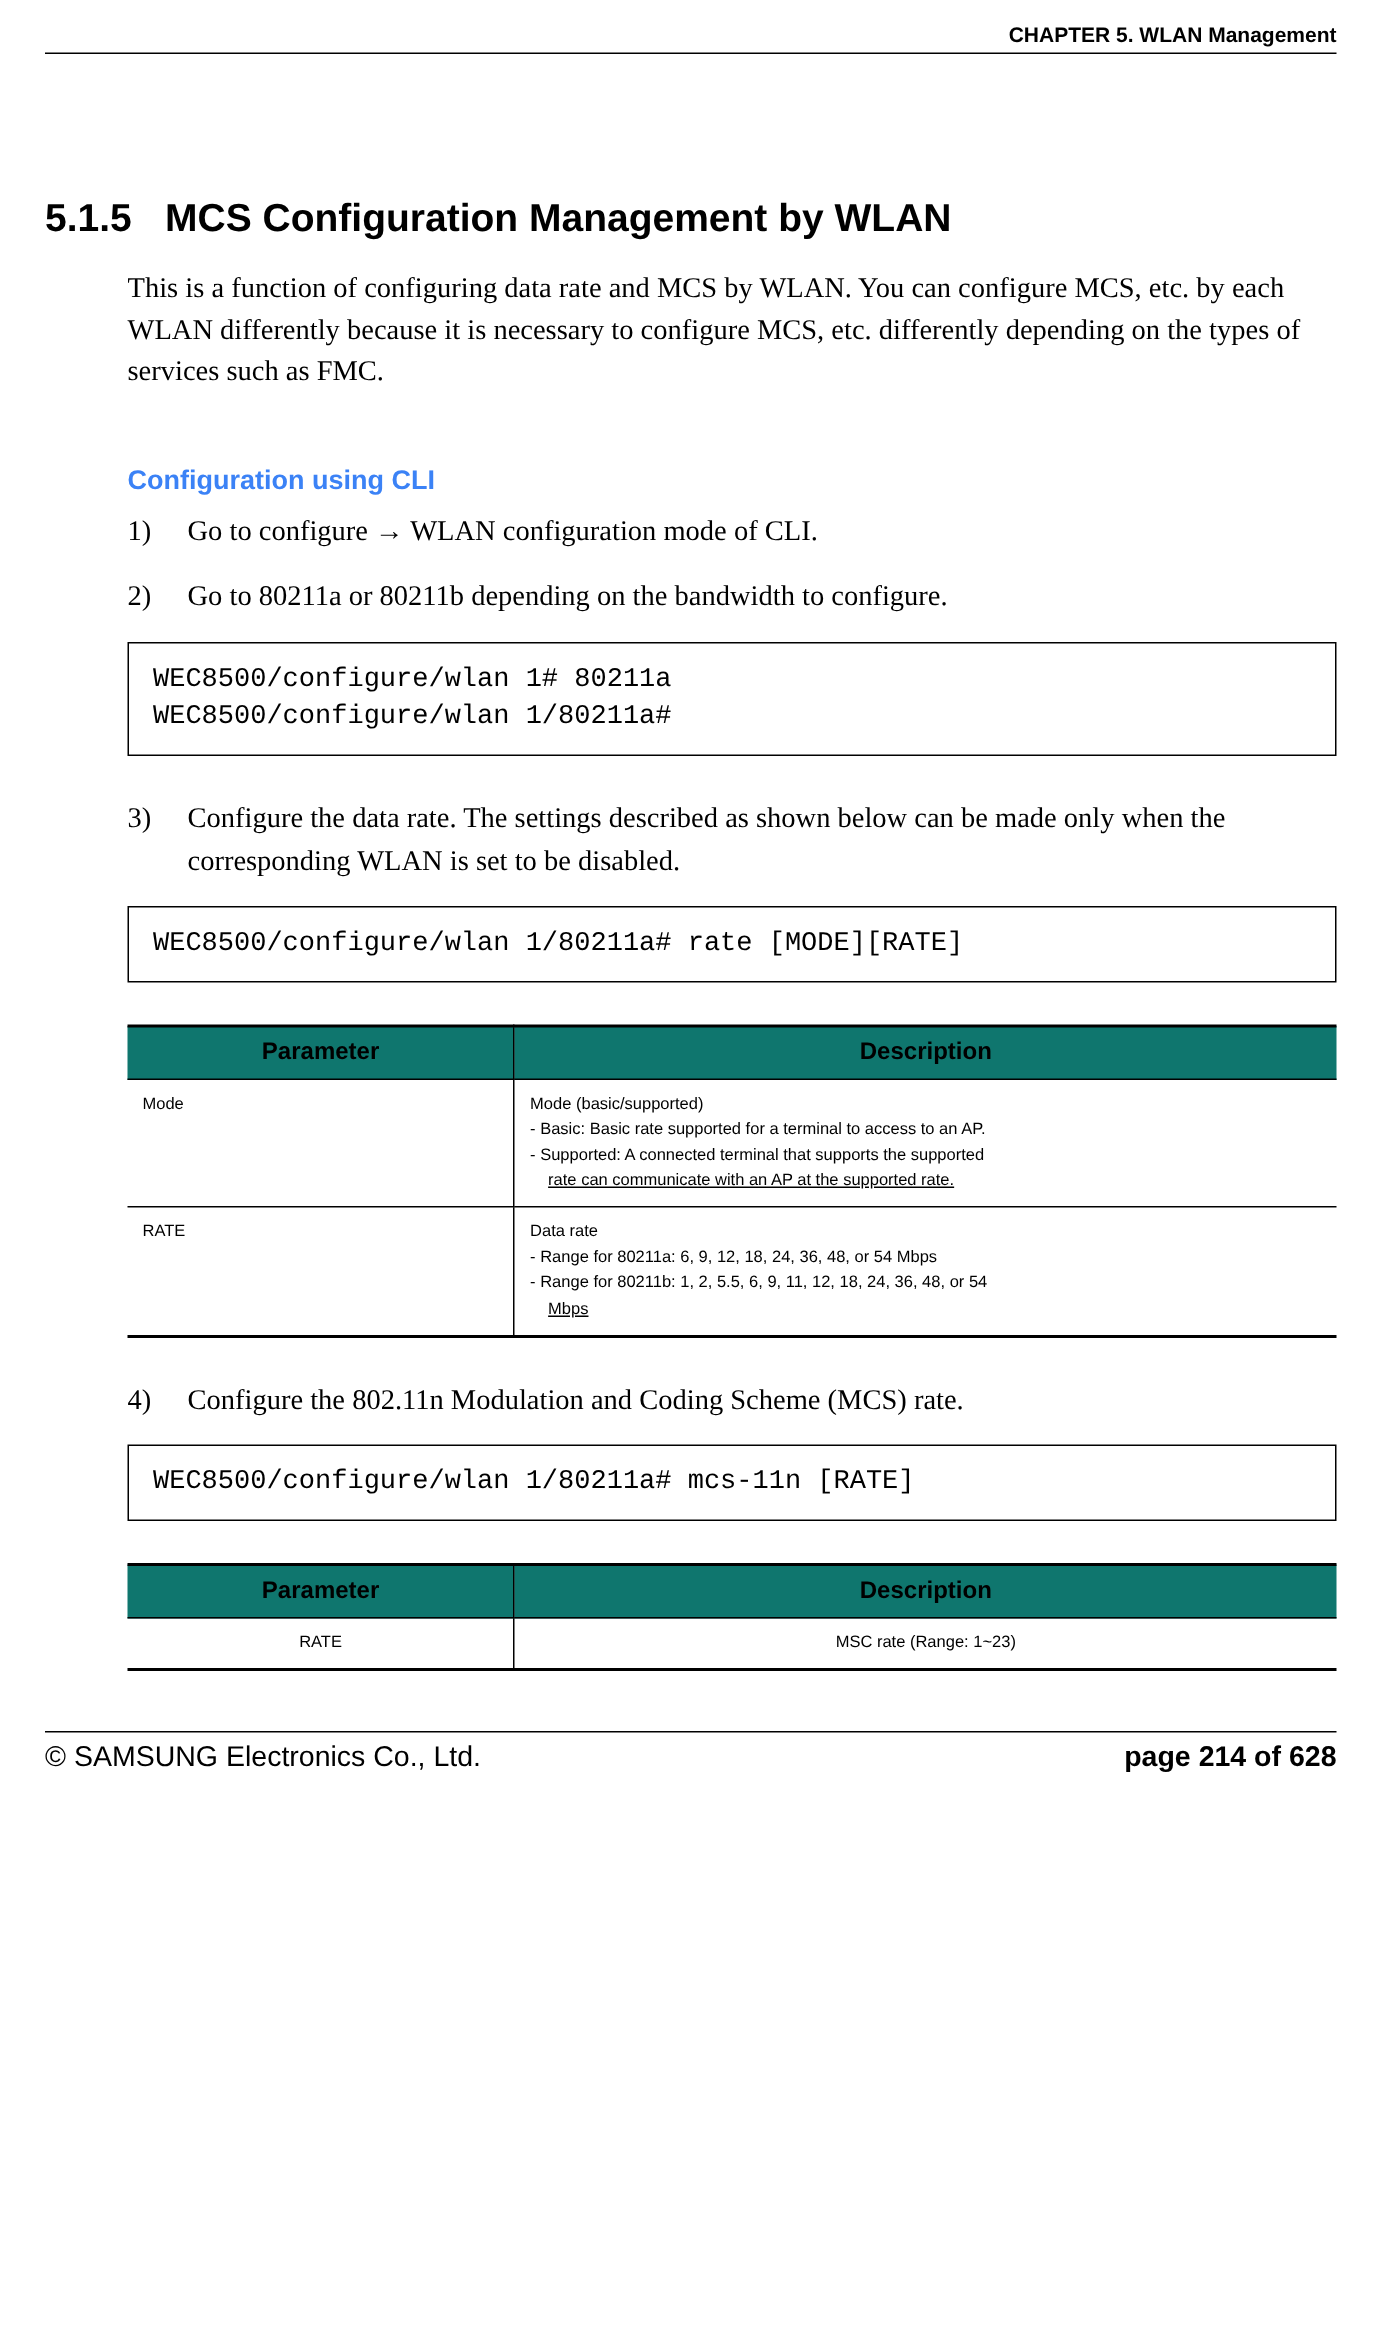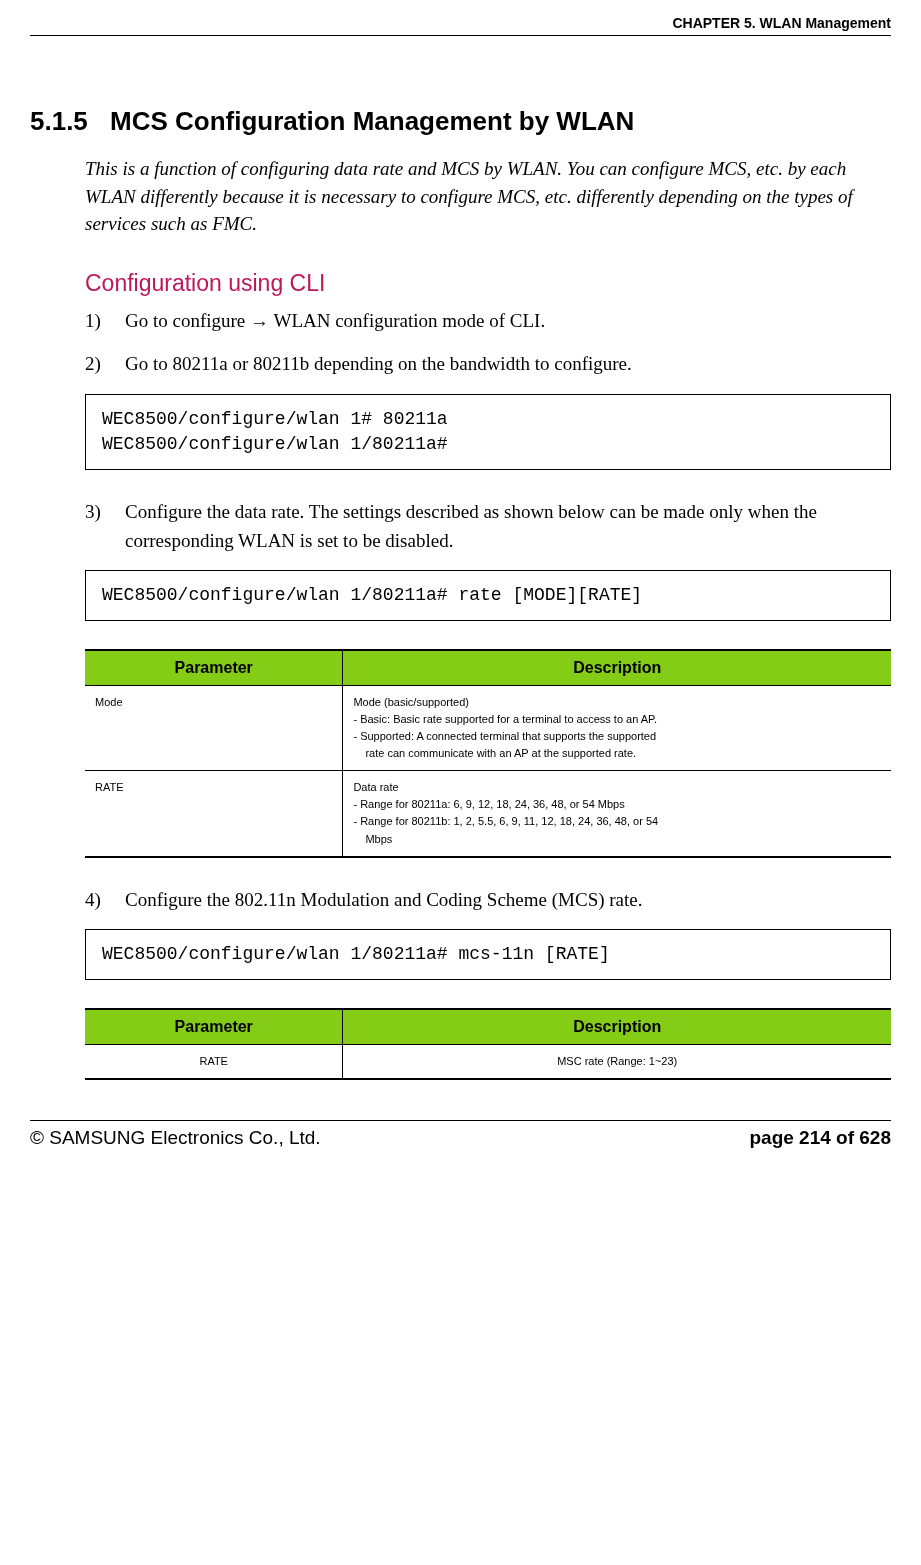--- a/index.html
+++ b/index.html
@@ -30,40 +30,40 @@
     }
     .section-row {
       display: flex;
       align-items: baseline;
       margin-bottom: 18px;
     }
     .section-number {
       font-size: 26px;
       font-weight: bold;
       width: 80px;
+      margin-top: 24px;
     }
     .section-title {
       font-size: 26px;
       font-weight: bold;
     }
     .content {
       padding-left: 55px;
       padding-right: 0;
     }
     .intro {
       font-family: 'Times New Roman', Times, serif;
       font-size: 19px;
       line-height: 1.45;
-      margin-bottom: 32px;
-      font-style: italic;
+      margin-bottom: 48px;
     }
     .sub-heading {
-      color: #be185d;
-      font-weight: normal;
-      font-size: 23px;
+      color: #3b82f6;
+      font-weight: bold;
+      font-size: 18px;
       margin-bottom: 10px;
     }
     .step {
       font-family: 'Times New Roman', Times, serif;
       font-size: 19px;
       line-height: 1.5;
       display: flex;
       margin-bottom: 15px;
     }
     .step-num {
@@ -83,21 +83,21 @@
       white-space: pre-line;
     }
     table.param-table {
       width: 100%;
       border-collapse: collapse;
       margin-bottom: 28px;
       border-top: 2px solid #000;
       border-bottom: 2px solid #000;
     }
     table.param-table th {
-      background: #84cc16;
+      background: #0f766e;
       font-weight: bold;
       text-align: center;
       padding: 8px;
       font-size: 16px;
       border-bottom: 1px solid #000;
     }
     table.param-table th:first-child {
       border-right: 1px solid #000;
     }
     table.param-table td {
@@ -111,20 +111,21 @@
       border-right: 1px solid #000;
       width: 32%;
     }
     table.param-table.small-table td {
       text-align: center;
       border-bottom: none;
     }
     .table-indent {
       display: block;
       padding-left: 12px;
+      text-decoration: underline;
     }
     .footer {
       border-top: 1.5px solid #000;
       padding-top: 6px;
       display: flex;
       justify-content: space-between;
       font-size: 19px;
       margin-top: 40px;
     }
     .footer-right {

